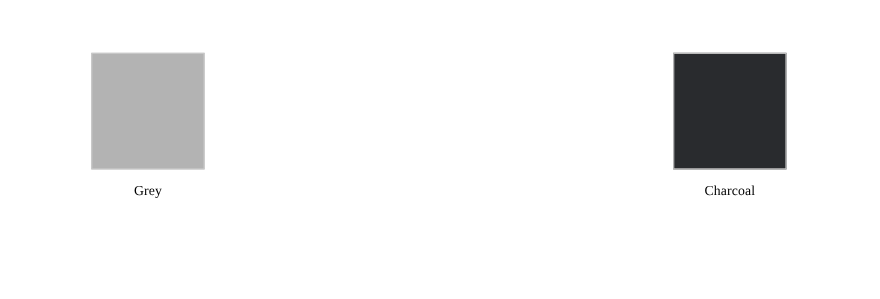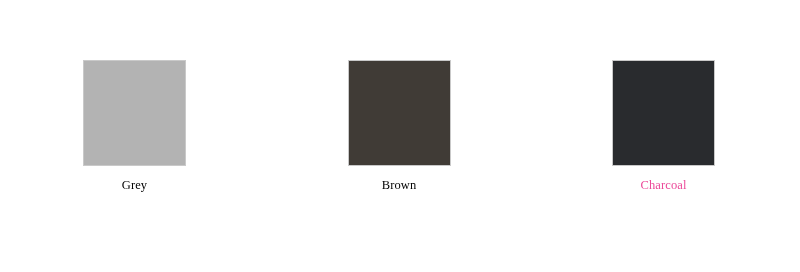--- a/index.html
+++ b/index.html
@@ -16,21 +16,21 @@
   }
   #palette-board {
     position: relative;
     width: 800px;
     height: 272px;
     background: #ffffff;
   }
   #swatch-row {
     position: absolute;
     left: 83px;
-    top: 60px;
+    top: 48px;
     width: 632px;
     height: 130px;
     display: flex;
     flex-direction: row;
     justify-content: space-between;
     align-items: flex-start;
   }
   .swatch-cell {
     width: 103px;
     display: flex;
@@ -61,25 +61,21 @@
 <div id="palette-board">
 
   <div id="swatch-row">
 
     <div class="swatch-cell">
       <div class="swatch-chip" style="background-color: rgb(179, 179, 179); border-color: rgb(201, 201, 201);"></div>
       <div class="swatch-label" style="color: rgb(0, 0, 0);">Grey</div>
     </div>
 
 
-    <div class="swatch-cell">
-      <div class="swatch-chip" style="background-color: rgb(64, 59, 54); border-color: rgb(201, 201, 201);"></div>
-      <div class="swatch-label" style="color: rgb(0, 0, 0);">Brown</div>
-    </div>
 
     <div class="swatch-cell">
       <div class="swatch-chip" style="background-color: rgb(41, 43, 46); border-color: rgb(201, 201, 201);"></div>
-      <div class="swatch-label" style="color: #ec4899;">Charcoal</div>
+      <div class="swatch-label" style="color: #000000;">Charcoal</div>
     </div>
 
 
   </div>
 </div>
 
 </body></html>

